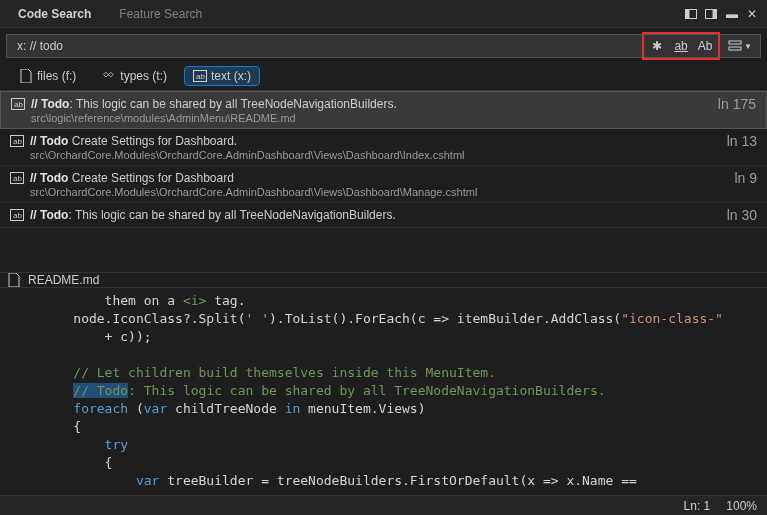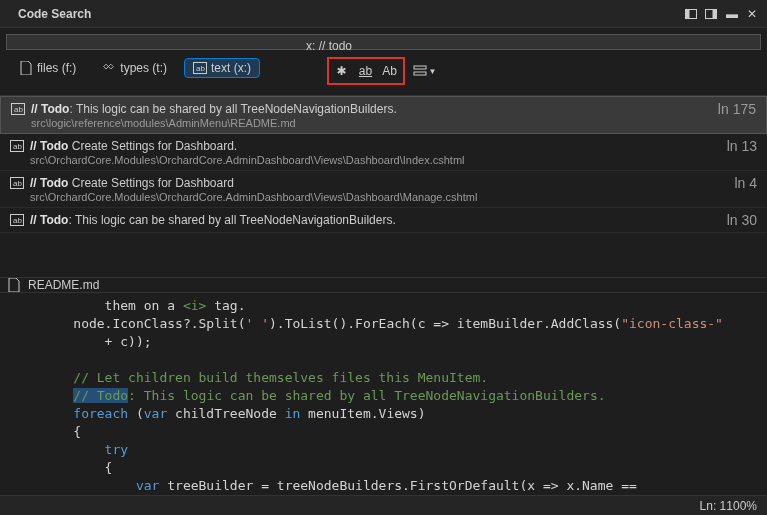--- a/index.html
+++ b/index.html
@@ -31,23 +31,22 @@
     }
     .tab.inactive { color: #808080; font-weight: 400; }
     .window-controls { display: flex; gap: 6px; align-items: center; color: #cccccc; }
     .window-controls span { width: 14px; text-align: center; cursor: pointer; }
     .search-row {
       display: flex;
       align-items: center;
       background: #333333;
       border: 1px solid #555;
       margin: 6px 6px 4px 6px;
-      height: 16px;
+      height: 24px;
       padding: 0 4px;
-      flex-direction: column;
     }
     .search-input {
       flex: 1;
       background: transparent;
       border: none;
       color: #cccccc;
       font-size: 12px;
       padding: 4px 6px;
       outline: none;
     }
@@ -64,21 +63,21 @@
       display: flex; align-items: center; justify-content: center;
       color: #cccccc;
       cursor: pointer;
     }
     .opt-btn.underline { text-decoration: underline; }
     .dropdown-ctl { margin-left: 6px; display: flex; align-items: center; gap: 2px; cursor: pointer; }
     .dropdown-ctl svg { width: 14px; height: 14px; fill: #cccccc; }
     .filter-row {
       display: flex;
       gap: 8px;
-      padding: 4px 10px 17px 10px;
+      padding: 4px 10px 4px 10px;
     }
     .pill {
       display: flex; align-items: center; gap: 4px;
       padding: 2px 8px;
       border-radius: 4px;
       color: #cccccc;
       cursor: pointer;
       border: 1px solid transparent;
     }
     .pill.active { border: 1px solid #007fd4; background: #1f3a52; }
@@ -126,34 +125,35 @@
     .c-cmt { color: #6a9955; }
     .c-hl { background: #264f78; }
     .statusbar {
       height: 20px;
       background: #252526;
       border-top: 1px solid #333;
       display: flex;
       justify-content: flex-end;
       align-items: center;
       padding: 0 10px;
-      gap: 0;
+      gap: 16px;
       color: #cccccc;
     }
     ::-webkit-scrollbar { width: 12px; }
     ::-webkit-scrollbar-track { background: #1e1e1e; }
     ::-webkit-scrollbar-thumb { background: #505050; }
     svg { display: block; }
   </style>
 </head>
 <body>
 
 <div class="titlebar">
   <div class="tabs">
     <div class="tab">Code Search</div>
+    <div class="tab inactive">Feature Search</div>
   </div>
   <div class="window-controls">
     <span>
         <svg width="12" height="12" viewBox="0 0 12 12">
           <rect x="0.5" y="1.5" width="11" height="9" fill="none" stroke="#ccc"></rect>
           <rect x="0.5" y="1.5" width="4" height="9" fill="#ccc"></rect>
         </svg>
       </span>
     <span>
         <svg width="12" height="12" viewBox="0 0 12 12">
@@ -247,21 +247,21 @@
     <div class="result-top">
       <div class="result-left">
         <span class="ic">
             <svg width="14" height="12">
               <rect x="0.5" y="0.5" width="13" height="11" fill="none" stroke="#ccc"></rect>
               <text x="3" y="9" font-size="8" fill="#ccc">ab</text>
             </svg>
           </span>
         <span class="result-title"><span class="bold">// Todo</span><span> Create Settings for Dashboard</span></span>
       </div>
-      <span class="ln">ln 4</span>
+      <span class="ln">ln 9</span>
     </div>
     <div class="result-path">src\OrchardCore.Modules\OrchardCore.AdminDashboard\Views\Dashboard\Manage.cshtml</div>
   </div>
   <div class="result-item">
     <div class="result-top">
       <div class="result-left">
         <span class="ic">
             <svg width="14" height="12">
               <rect x="0.5" y="0.5" width="13" height="11" fill="none" stroke="#ccc"></rect>
               <text x="3" y="9" font-size="8" fill="#ccc">ab</text>
@@ -282,21 +282,21 @@
     </span>
   <span>README.md</span>
 </div>
 
 <div class="code-area">
   <div class="gutter">&nbsp;</div>
   <div class="code"><span>        them on a </span><span class="c-cmt">&lt;i&gt;</span><span> tag.</span>
 <span>    node.IconClass?.Split(</span><span class="c-str">' '</span><span>).ToList().ForEach(c =&gt; itemBuilder.AddClass(</span><span class="c-str">"icon-class-"</span>
 <span>        + c));</span>
 <span></span>
-<span class="c-cmt">    // Let children build themselves files this MenuItem.</span>
+<span class="c-cmt">    // Let children build themselves inside this MenuItem.</span>
 <span>    </span><span class="c-cmt c-hl">// Todo</span><span class="c-cmt">: This logic can be shared by all TreeNodeNavigationBuilders.</span>
 <span class="c-kw">    foreach</span><span> (</span><span class="c-kw">var</span><span> childTreeNode </span><span class="c-kw">in</span><span> menuItem.Views)</span>
 <span>    {</span>
 <span class="c-kw">        try</span>
 <span>        {</span>
 <span class="c-kw">            var</span><span> treeBuilder = treeNodeBuilders.FirstOrDefault(x =&gt; x.Name ==</span></div>
 </div>
 
 <div class="statusbar">
   <span>Ln: 1</span>

